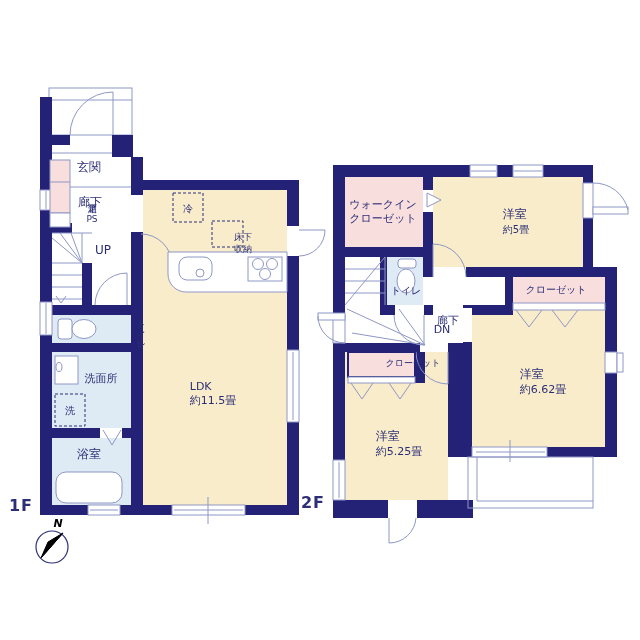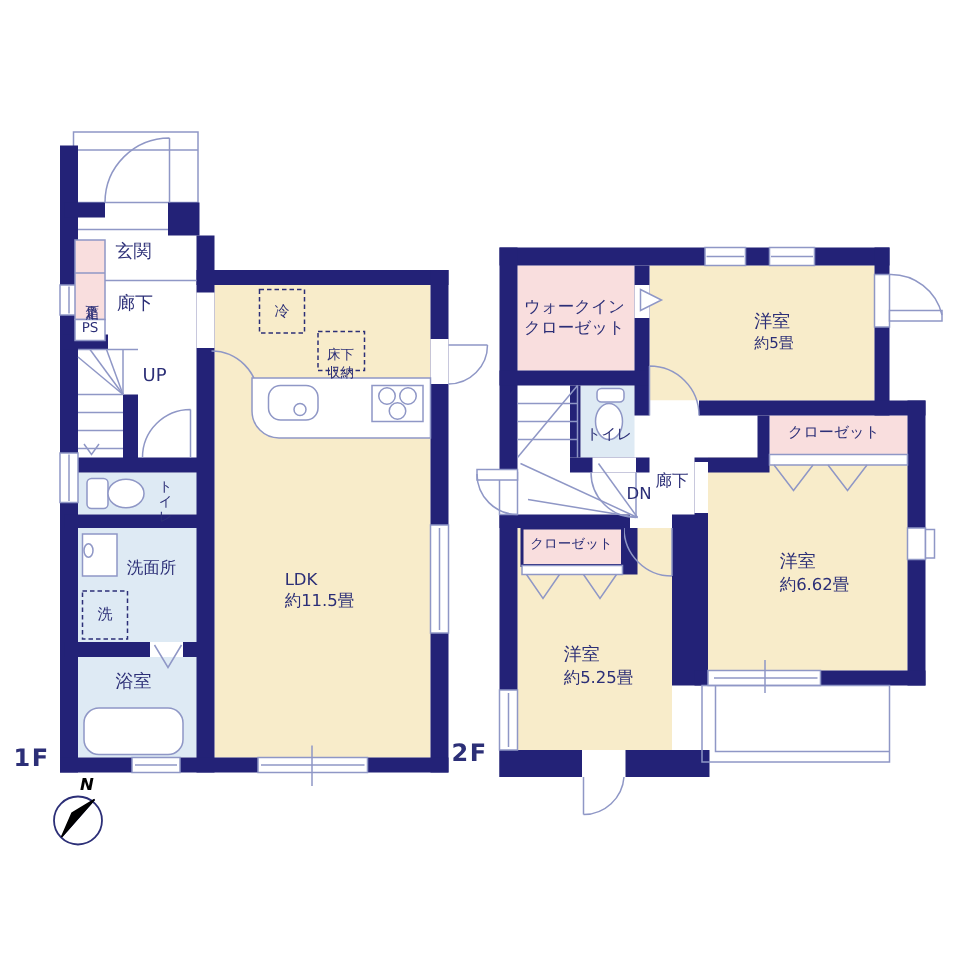--- a/index.html
+++ b/index.html
@@ -9,21 +9,21 @@
   .wall{fill:#232277;}
   .win{fill:#ffffff;stroke:#8f97c6;stroke-width:1;}
   .open{fill:#ffffff;}
   .thin{stroke:#8f97c6;stroke-width:1;fill:none;}
   .fix{stroke:#8f97c6;stroke-width:1;fill:#ffffff;}
   .dash{stroke:#2c2f77;stroke-width:1;fill:none;stroke-dasharray:3 2;}
   .vmark{stroke:#8f97c6;stroke-width:1;fill:none;}
   .lbl{position:absolute;transform:translate(-50%,-50%);color:#2c2f77;white-space:nowrap;
        text-align:left;line-height:1.3;}
   .v{writing-mode:vertical-rl;text-orientation:upright;line-height:1;}
-  .s9{font-size:9px;}  .s10{font-size:10px;} .s11{font-size:11px;}
+  .s9{font-size:9px;margin-left:32px;}  .s10{font-size:10px;} .s11{font-size:11px;}
   .s12{font-size:12px;} .s13{font-size:16px;} .s15{font-size:11px;}
   .flr{font-weight:bold;letter-spacing:1px;}
 </style>
 </head>
 <body>
 
 <div id="canvas">
 <svg id="plan-svg" width="640" height="640" viewBox="0 0 640 640">
 
   <g>
@@ -245,21 +245,21 @@
     <div class="s9">床下</div>
     <div class="s9">収納</div>
   </div>
   <div class="lbl s13 flr" style="left:21px;top:506px;">1F</div>
 
   <div class="lbl" style="left:383px;top:212px;">
     <div class="s11">ウォークイン</div>
     <div class="s11">クローゼット</div>
   </div>
   <div class="lbl s10" style="left:406px;top:290px;">トイレ</div>
-  <div class="lbl s11" style="left:404px;top:330px;padding-left:44px;">DN</div>
+  <div class="lbl s11" style="left:420px;top:330px;padding-left:44px;">DN</div>
   <div class="lbl s11" style="left:448px;top:321px;">廊下</div>
   <div class="lbl" style="left:516px;top:221px;">
     <div class="s12">洋室</div>
     <div class="s10">約5畳</div>
   </div>
   <div class="lbl s10" style="left:556px;top:289px;">クローゼット</div>
   <div class="lbl" style="left:543px;top:382px;">
     <div class="s12">洋室</div>
     <div class="s11">約6.62畳</div>
   </div>

